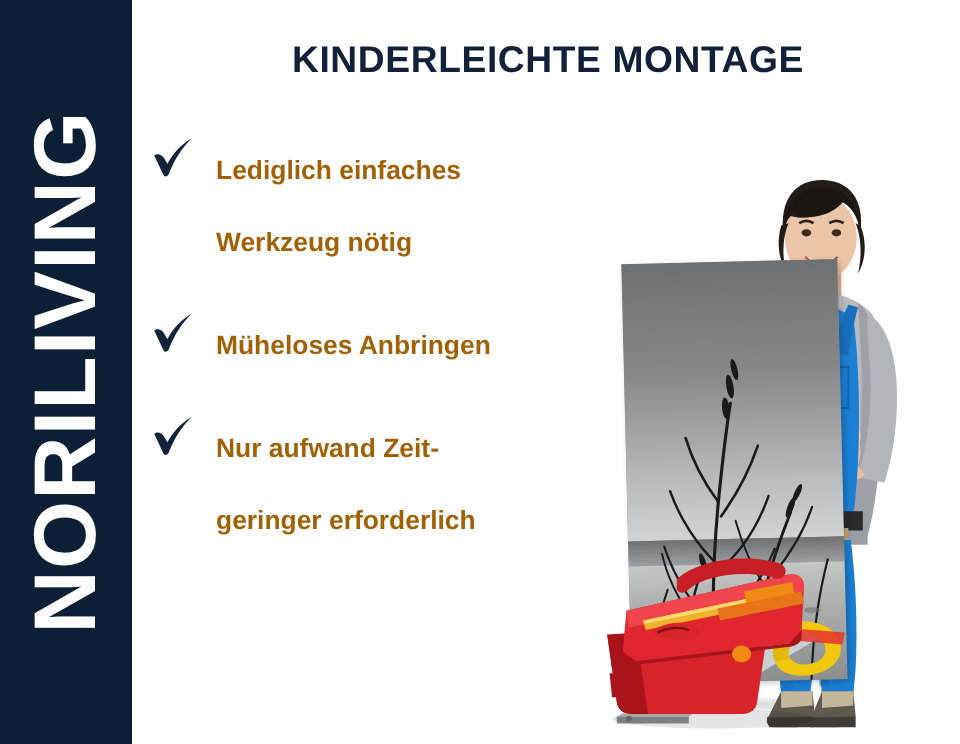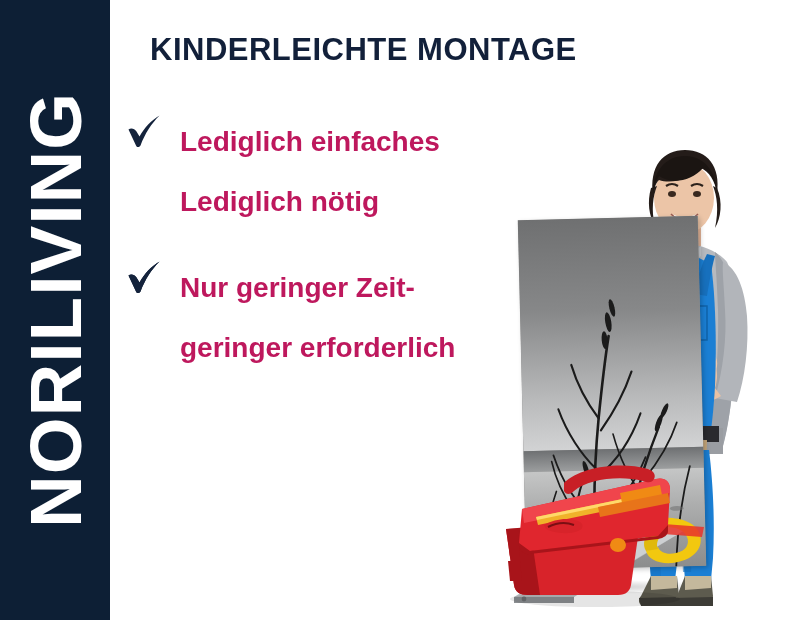--- a/index.html
+++ b/index.html
@@ -47,21 +47,21 @@
   .headline {
     position: absolute;
     left: 150px;
     top: 32px;
     width: 520px;
     color: #12203a;
     font-family: "Liberation Sans", sans-serif;
     font-weight: bold;
     font-size: 31px;
     letter-spacing: 0.5px;
-    text-align: left;
+    text-align: right;
   }
 
   
   .bullets {
     position: absolute;
     left: 126px;
     top: 112px;
     width: 390px;
   }
   .bullet {
@@ -74,24 +74,24 @@
   .check-icon {
     position: absolute;
     left: 0;
     top: 2px;
     width: 38px;
     height: 34px;
   }
   .check-icon svg { display: block; }
 
   .bullet-line {
-    color: #be185d;
+    color: #a16207;
     font-family: "Liberation Sans", sans-serif;
     font-weight: bold;
-    font-size: 28px;
+    font-size: 22px;
     line-height: 60px;
     white-space: nowrap;
   }
 
   
   .photo {
     position: absolute;
     left: 495px;
     top: 110px;
     width: 305px;
@@ -158,44 +158,45 @@
     <div class="bullet">
       <span class="check-icon">
         <svg width="38" height="34" viewBox="0 0 38 34">
           <path d="M2.5 15.5 C5 13.5 8.5 14.5 10.5 17.5 L13.5 22.5
                    C18.5 13.5 25 6.5 33.5 1.5
                    C25.5 9.5 19 19.5 14.5 31.5
                    C13 33.5 11 33.8 10 31.5 Z" fill="#14233c"></path>
         </svg>
       </span>
       <div class="bullet-line">Lediglich einfaches</div>
-      <div class="bullet-line">Lediglich nötig</div>
+      <div class="bullet-line">Werkzeug nötig</div>
     </div>
 
     <div class="bullet">
       <span class="check-icon">
         <svg width="38" height="34" viewBox="0 0 38 34">
           <path d="M2.5 15.5 C5 13.5 8.5 14.5 10.5 17.5 L13.5 22.5
                    C18.5 13.5 25 6.5 33.5 1.5
                    C25.5 9.5 19 19.5 14.5 31.5
                    C13 33.5 11 33.8 10 31.5 Z" fill="#14233c"></path>
         </svg>
       </span>
+      <div class="bullet-line">Müheloses Anbringen</div>
     </div>
 
     <div class="bullet">
       <span class="check-icon">
         <svg width="38" height="34" viewBox="0 0 38 34">
           <path d="M2.5 15.5 C5 13.5 8.5 14.5 10.5 17.5 L13.5 22.5
                    C18.5 13.5 25 6.5 33.5 1.5
                    C25.5 9.5 19 19.5 14.5 31.5
                    C13 33.5 11 33.8 10 31.5 Z" fill="#14233c"></path>
         </svg>
       </span>
-      <div class="bullet-line">Nur geringer Zeit-</div>
+      <div class="bullet-line">Nur aufwand Zeit-</div>
       <div class="bullet-line">geringer erforderlich</div>
     </div>
 
   </div>
 
   <div class="photo">
 
     <div class="shadow-soft"></div>
 
     <svg class="worker" viewBox="0 0 185 500">

